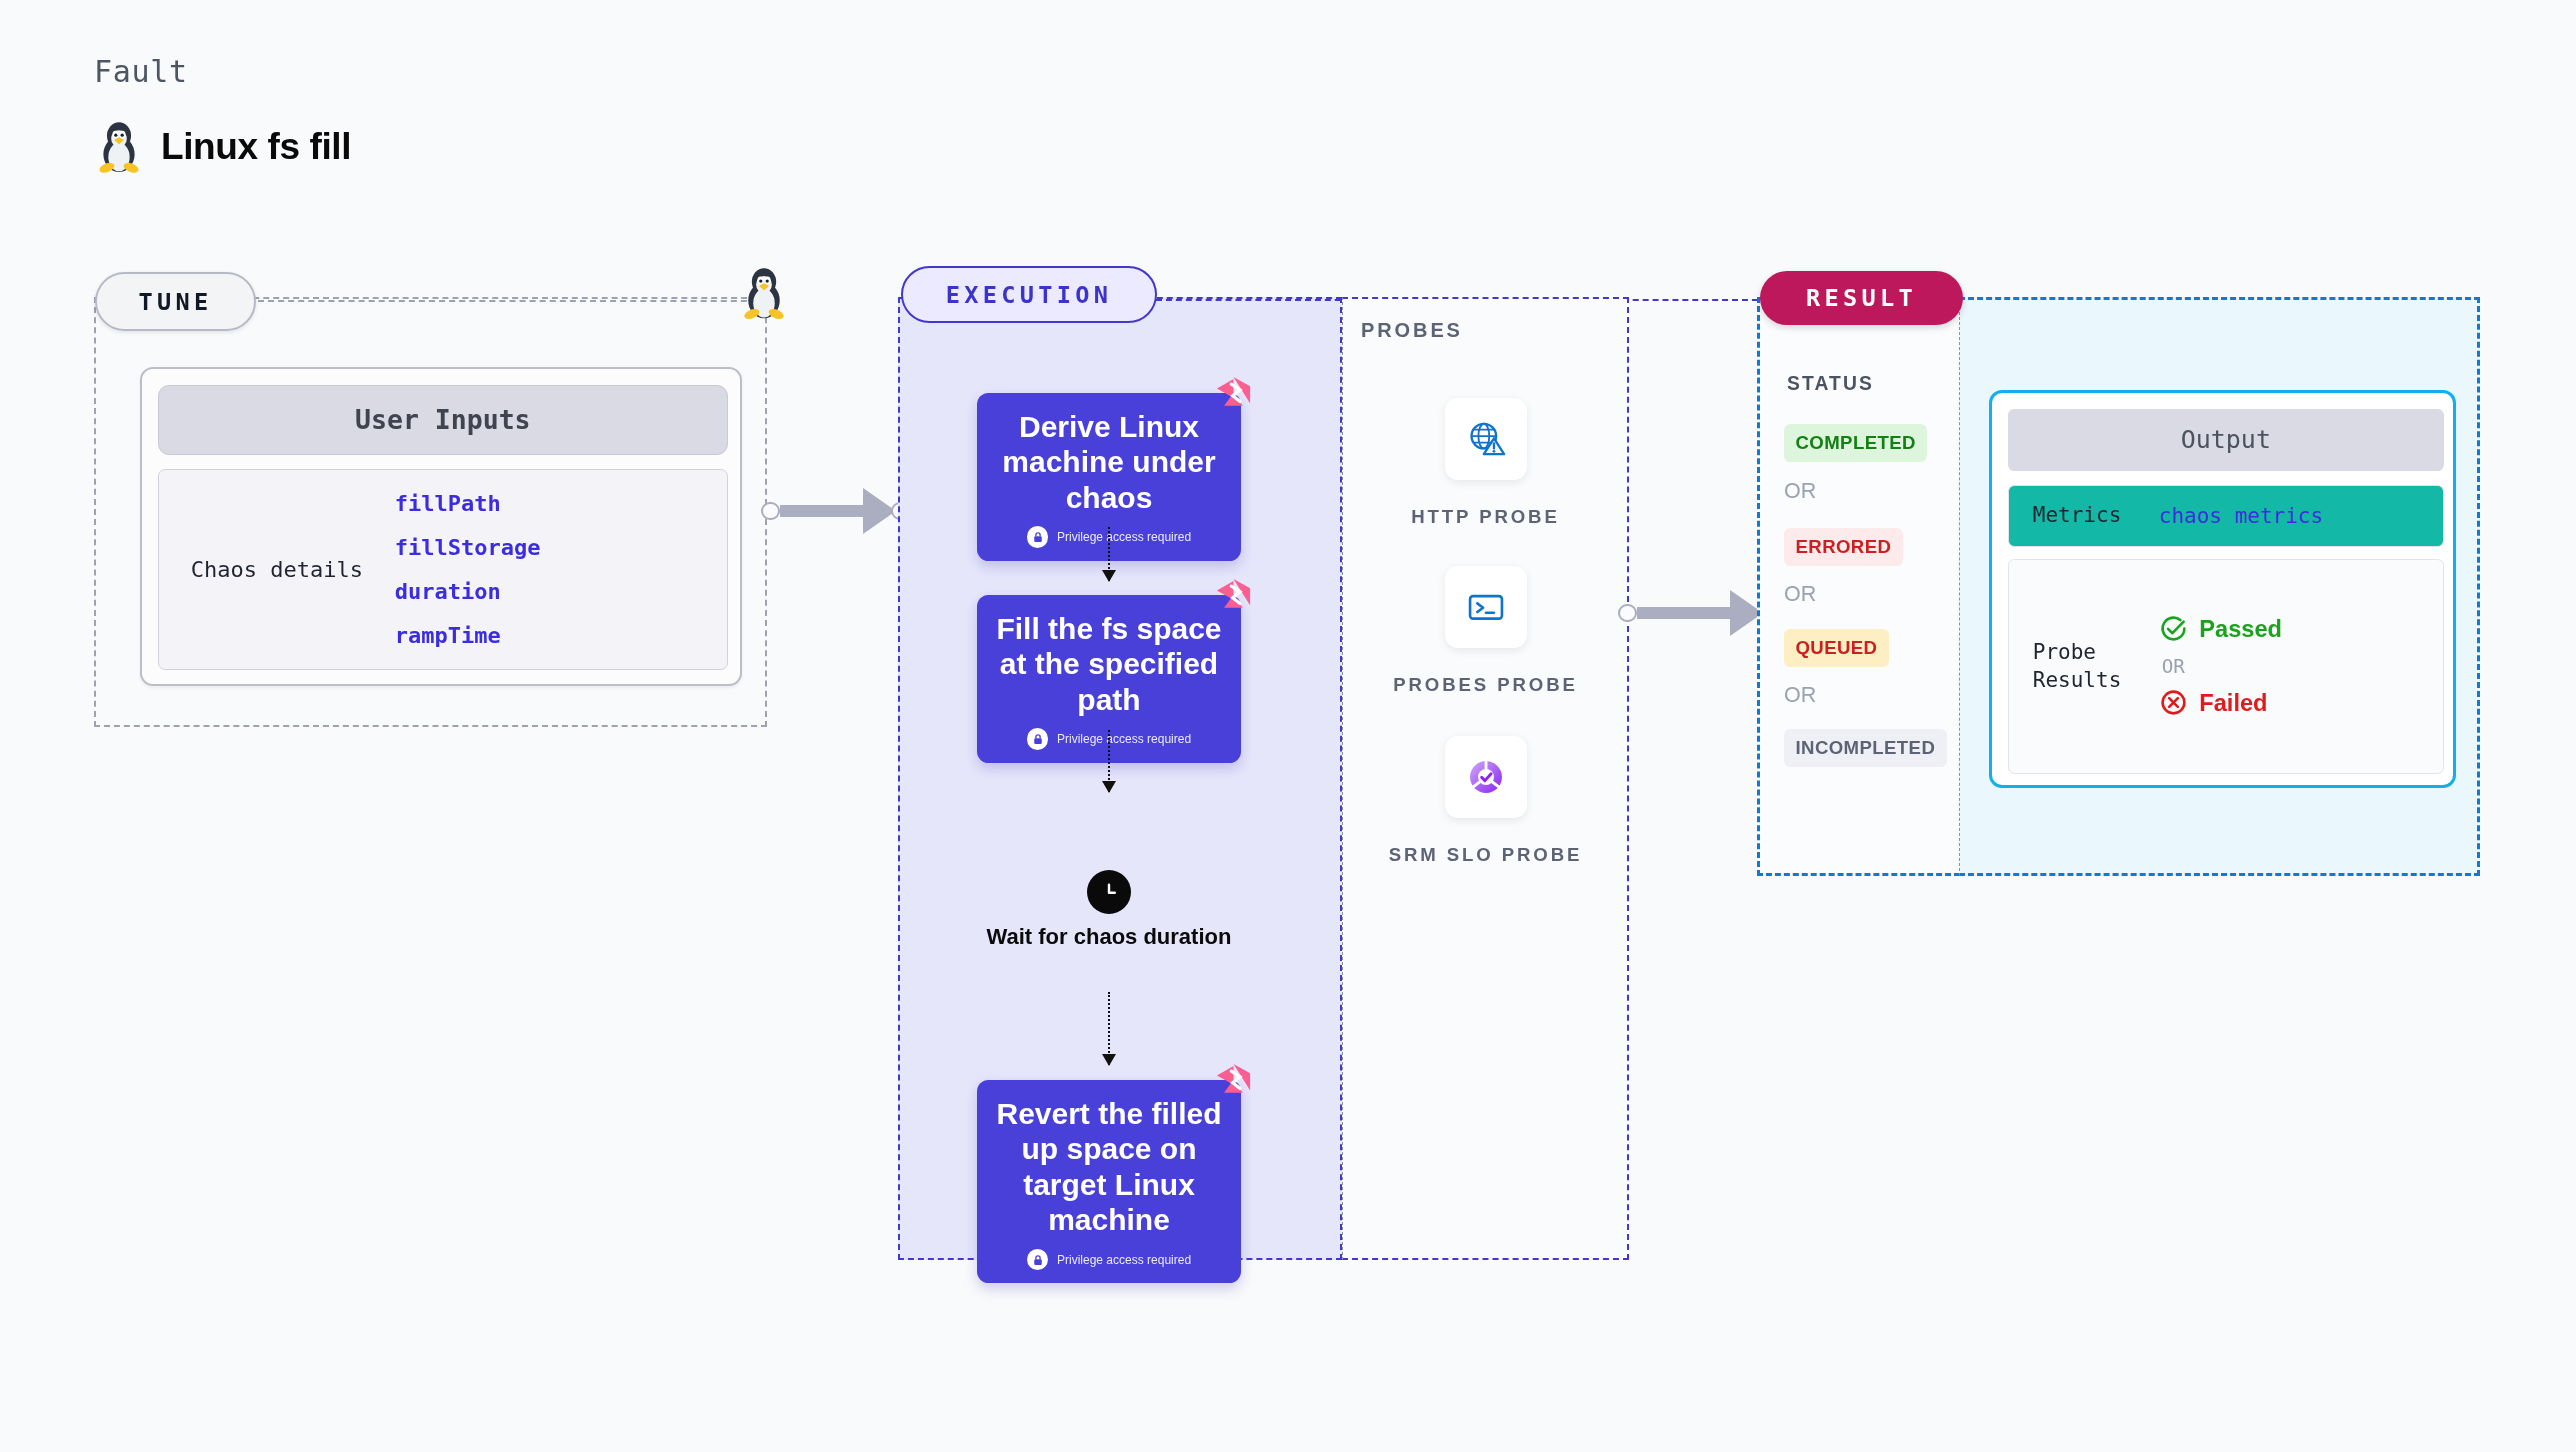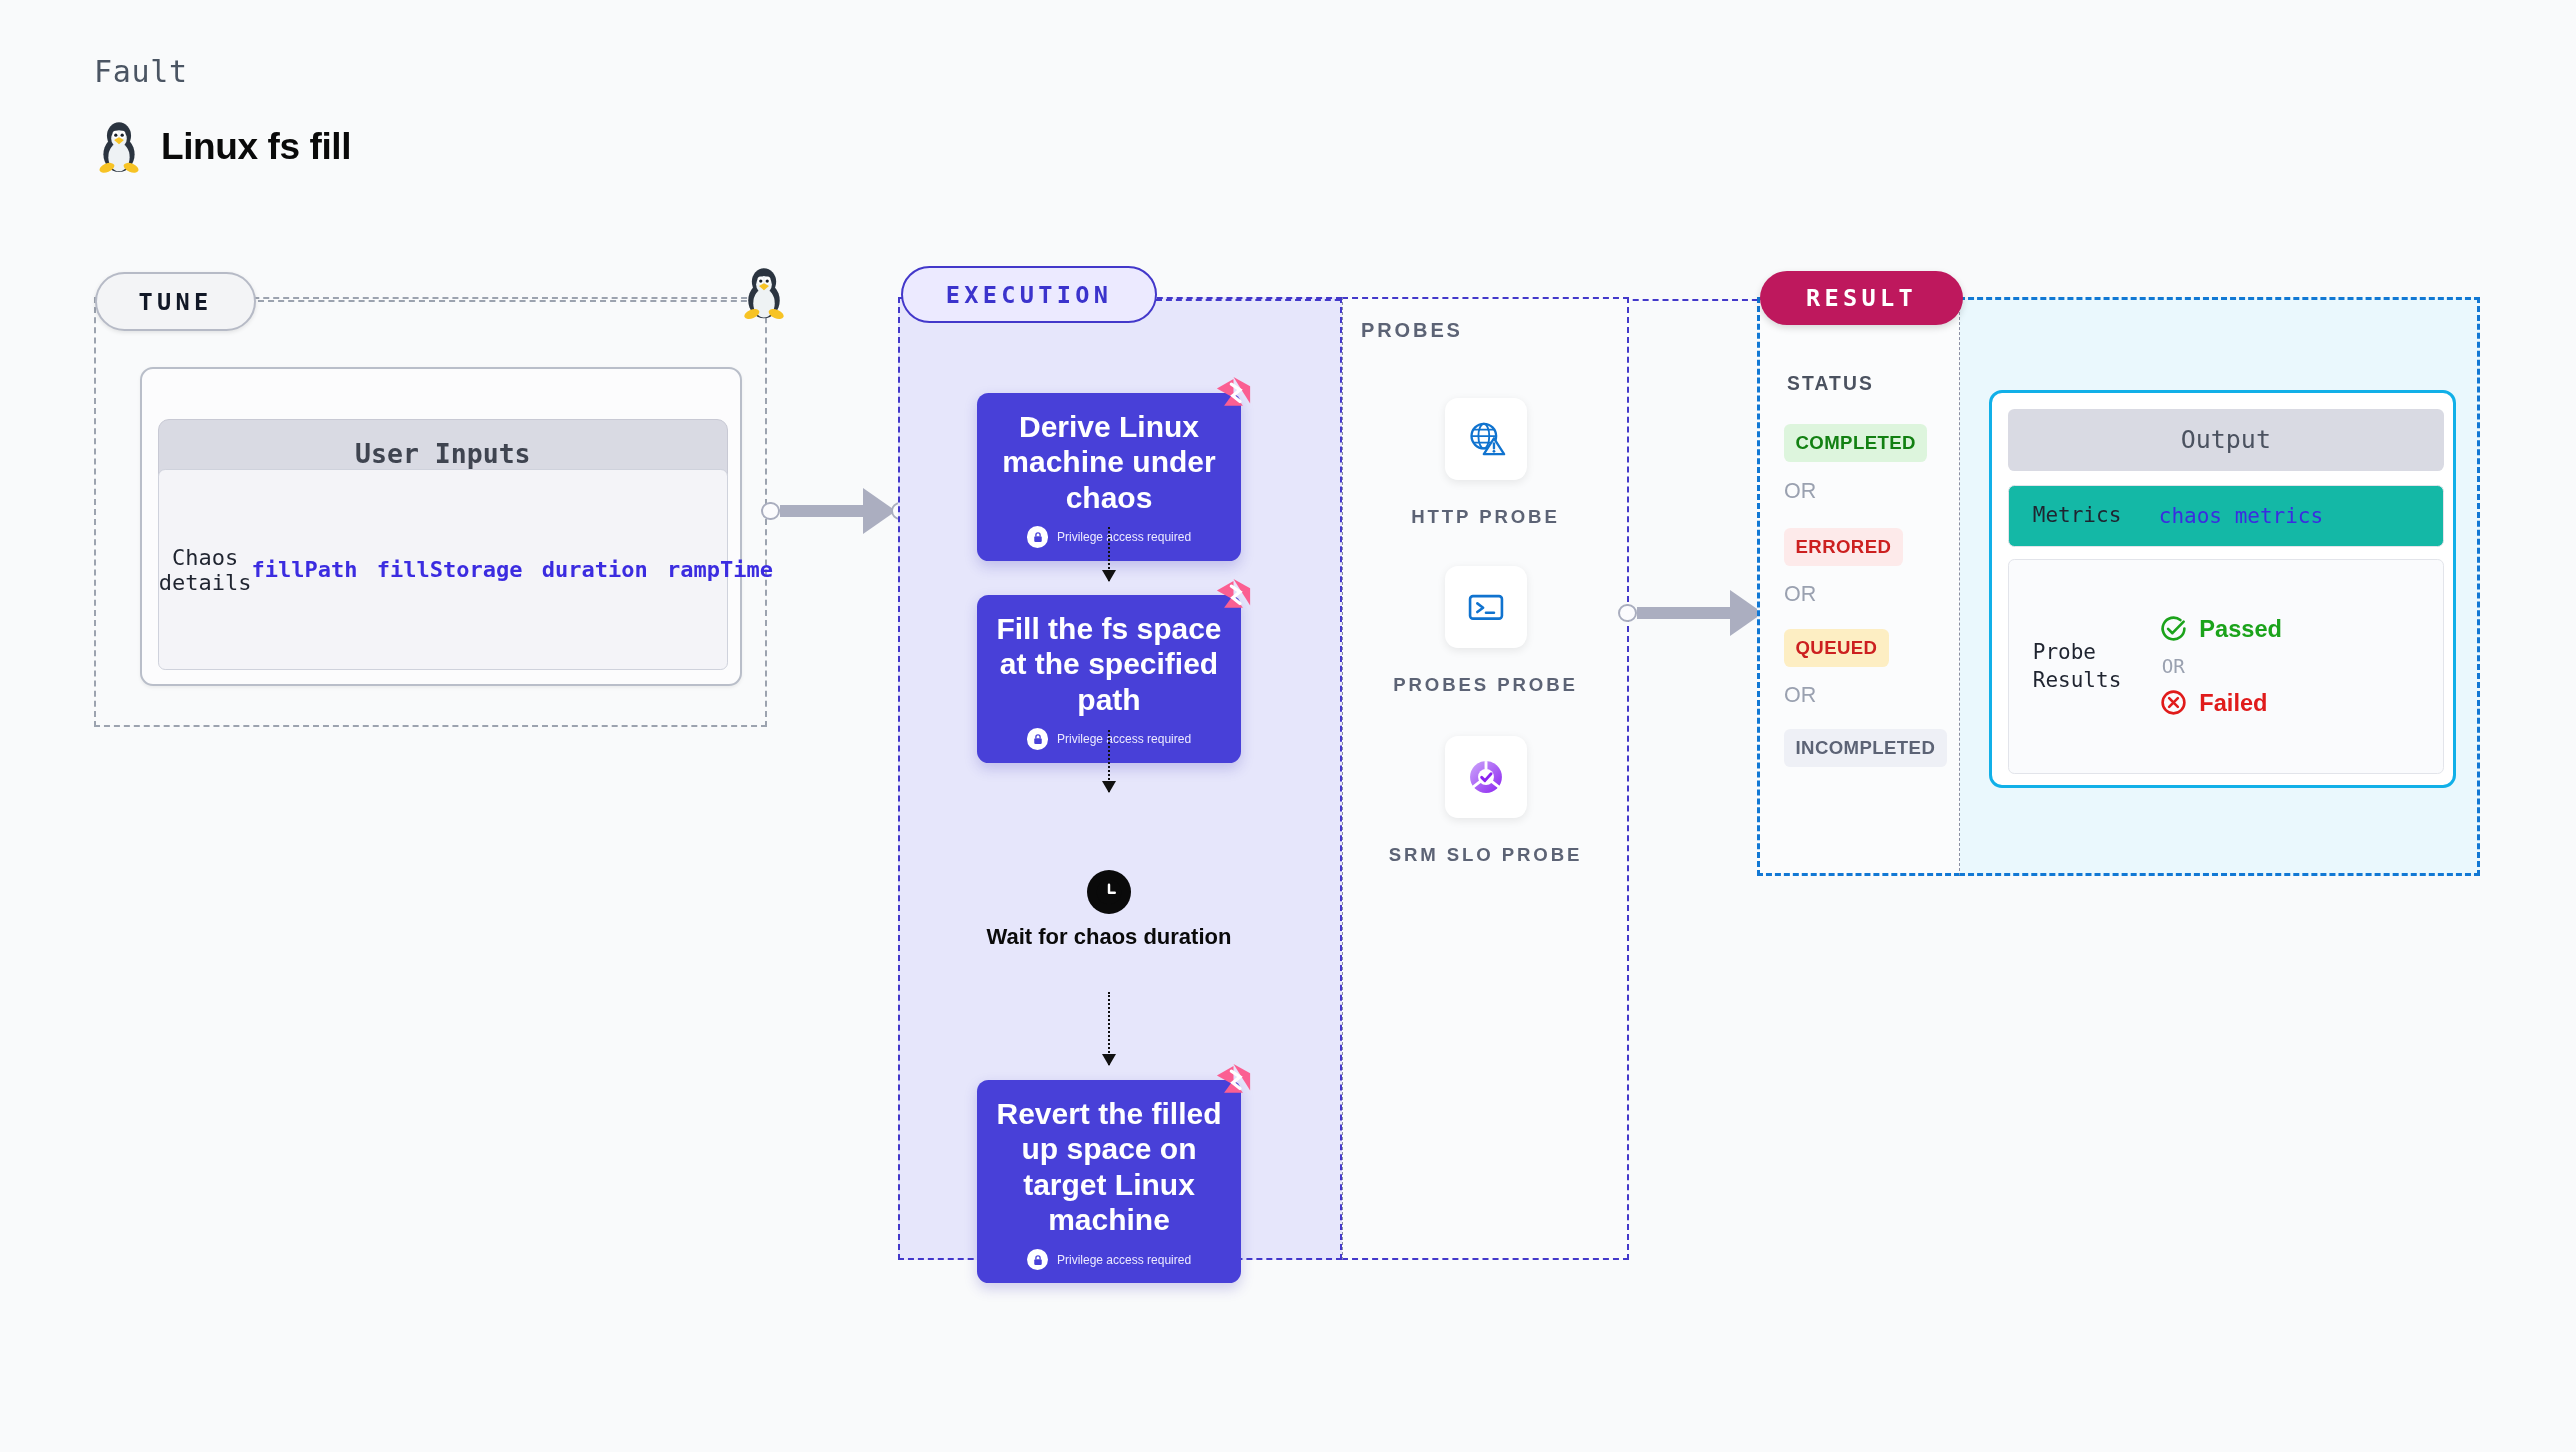--- a/index.html
+++ b/index.html
@@ -51,32 +51,32 @@
 
   .card-outer {
     position: absolute; left: 140px; top: 367px; width: 602px; height: 319px;
     background: #fcfcfd; border: 2.1px solid #b9bec9; border-radius: 13px;
     box-shadow: 0 1.4px 3.6px rgba(0,0,0,.06);
   }
   .card-head {
     position: absolute; left: 15.8px; top: 15.8px; width: 570px; height: 70px;
     background: #d9dae3; border: 0.7px solid #c8c9d4; border-radius: 11px;
     display: flex; align-items: center; justify-content: center;
-    font-family: "DejaVu Sans Mono", monospace; font-size: 26.5px; color: #3f4450; font-weight: bold; margin-top: 34px;
+    font-family: "DejaVu Sans Mono", monospace; font-size: 26.5px; color: #3f4450; font-weight: bold;
   }
   .card-body {
     position: absolute; left: 15.8px; top: 100px; width: 570px; height: 201px;
     background: #f4f4f8; border: 0.7px solid #cfd2dc; border-radius: 7.2px;
     display: flex; align-items: center;
   }
   .chaos-label {
     font-family: "DejaVu Sans Mono", monospace; font-size: 22px; color: #1f2430;
     width: 236px; text-align: center;
   }
-  .param-list { display: flex; flex-direction: row; gap: 19.3px; }
+  .param-list { display: flex; flex-direction: column; gap: 19.3px; }
   .param {
     font-family: "DejaVu Sans Mono", monospace; font-size: 22px;
     color: #3b2ce0; font-weight: bold;
   }
 
   
   .connector { position: absolute; display: flex; align-items: center; }
   .conn-dot {
     width: 18.6px; height: 18.6px; border-radius: 50%;
     background: #fbfbfd; border: 2.9px solid #a9adbe; flex: 0 0 auto;

